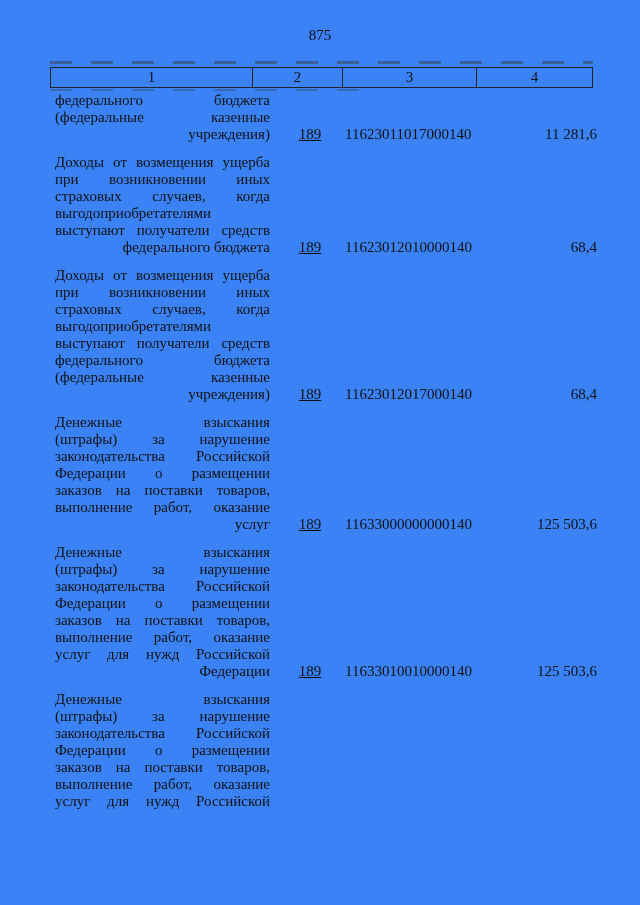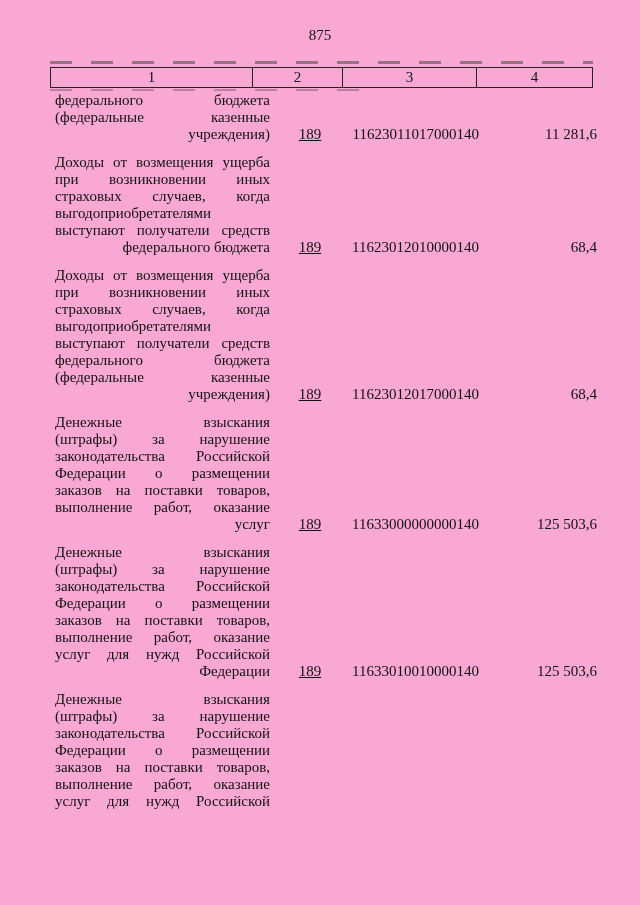--- a/index.html
+++ b/index.html
@@ -1,20 +1,20 @@
 <!DOCTYPE html>
 <html><head>
 <meta charset="utf-8">
 <style>
   html, body { margin: 0; padding: 0; background: #ffffff; }
   .sheet {
     position: relative;
     width: 640px;
     height: 905px;
-    background: #f9a8d4;
+    background: #3b82f6;
     font-family: "Liberation Serif", "DejaVu Serif", serif;
     color: #111111;
     font-size: 15px;
     line-height: 17px;
     overflow: hidden;
   }
   .pagenum {
     position: absolute;
     top: 27px;
     left: 0;
@@ -44,21 +44,21 @@
   .th4 { width: 116px; }
   .trow {
     display: grid;
     grid-template-columns: 225px 70px 134px 118px;
     align-items: end;
     margin-top: 11px;
   }
   .trow.firstrow { margin-top: 4px; }
   .c1 { padding: 0 5px; }
   .c2 { text-align: center; text-decoration: underline; }
-  .c3 { text-align: right; }
+  .c3 { text-align: left; }
   .c4 { text-align: right; }
   .jl { text-align: justify; text-align-last: justify; }
   .ll { text-align: right; }
   .art {
     position: absolute;
     height: 3px;
     background: repeating-linear-gradient(90deg, #3a3a3a 0 22px, transparent 22px 41px);
     opacity: 0.5;
   }
   .art-top { left: 50px; top: 61px; width: 543px; }

